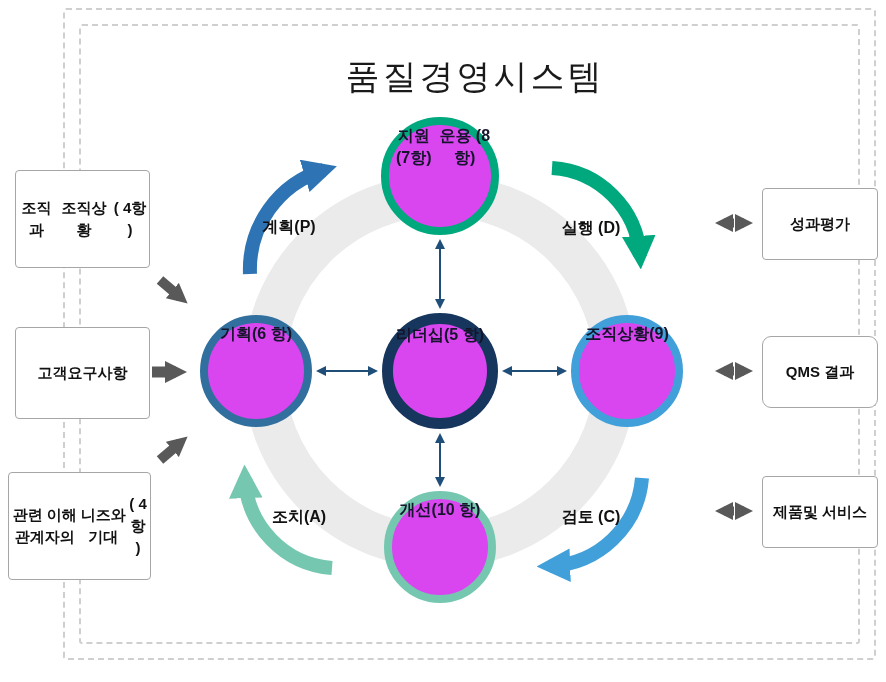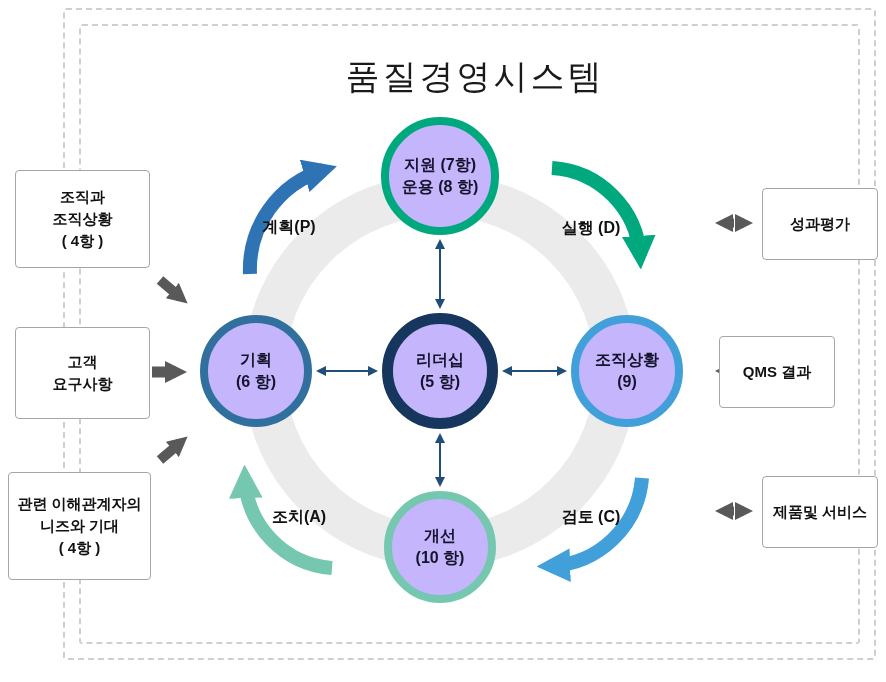--- a/index.html
+++ b/index.html
@@ -4,25 +4,25 @@
 <style>
   html,body{margin:0;padding:0;background:#fff;}
   .canvas{position:relative;width:886px;height:682px;background:#ffffff;
           font-family:"Liberation Sans","DejaVu Sans",sans-serif;overflow:hidden;}
   .dashed{position:absolute;border:2px dashed #cfcfcf;border-radius:3px;z-index:0;background:transparent;}
   .title{position:absolute;left:0;top:54px;width:100%;text-align:center;font-size:34px;
          font-weight:normal;color:#1a1a1a;letter-spacing:3px;z-index:4;margin-left:32px;}
   .ring{position:absolute;left:243px;top:174px;width:310px;height:310px;border:42px solid #ebebeb;
         border-radius:50%;z-index:1;}
   .overlay{position:absolute;left:0;top:0;z-index:2;}
-  .node{position:absolute;border-radius:50%;background:#c4b5fd;border-style:solid;display:flex;
-        flex-direction:column;justify-content:center;font-weight:bold;
+  .node{position:absolute;border-radius:50%;background:#d946ef;border-style:solid;display:flex;
+        flex-direction:row;justify-content:center;font-weight:bold;
         font-size:16px;color:#14142b;text-align:center;line-height:1.35;z-index:3;}
   .side-box{position:absolute;background:#fff;border:1px solid #a6a6a6;border-radius:4px;
-        display:flex;flex-direction:column;align-items:center;justify-content:center;
+        display:flex;flex-direction:row;align-items:center;justify-content:center;
         font-weight:bold;font-size:15px;color:#111;text-align:center;line-height:1.45;z-index:5;}
   .arrow-label{position:absolute;width:96px;font-weight:bold;font-size:16px;color:#111;
         text-align:center;z-index:4;}
 </style>
 </head>
 <body>
 
 <div class="canvas">
 
   <div class="dashed" style="left:63px;top:8px;width:809px;height:648px;"></div>
@@ -120,21 +120,21 @@
   <div class="side-box" style="left:8px;top:472px;width:141px;height:106px;">
     <div>관련 이해관계자의</div>
     <div>니즈와 기대</div>
     <div>( 4항 )</div>
   </div>
 
   <div class="side-box" style="left:762px;top:188px;width:114px;height:70px;">
     <div>성과평가</div>
   </div>
 
-  <div class="side-box" style="left:719px;top:336px;width:114px;height:70px;">
+  <div class="side-box" style="left:762px;top:336px;width:114px;height:70px;border-radius:9px;">
     <div>QMS 결과</div>
   </div>
 
   <div class="side-box" style="left:762px;top:476px;width:114px;height:70px;">
     <div>제품및 서비스</div>
   </div>
 
 </div>
 
 </body></html>

